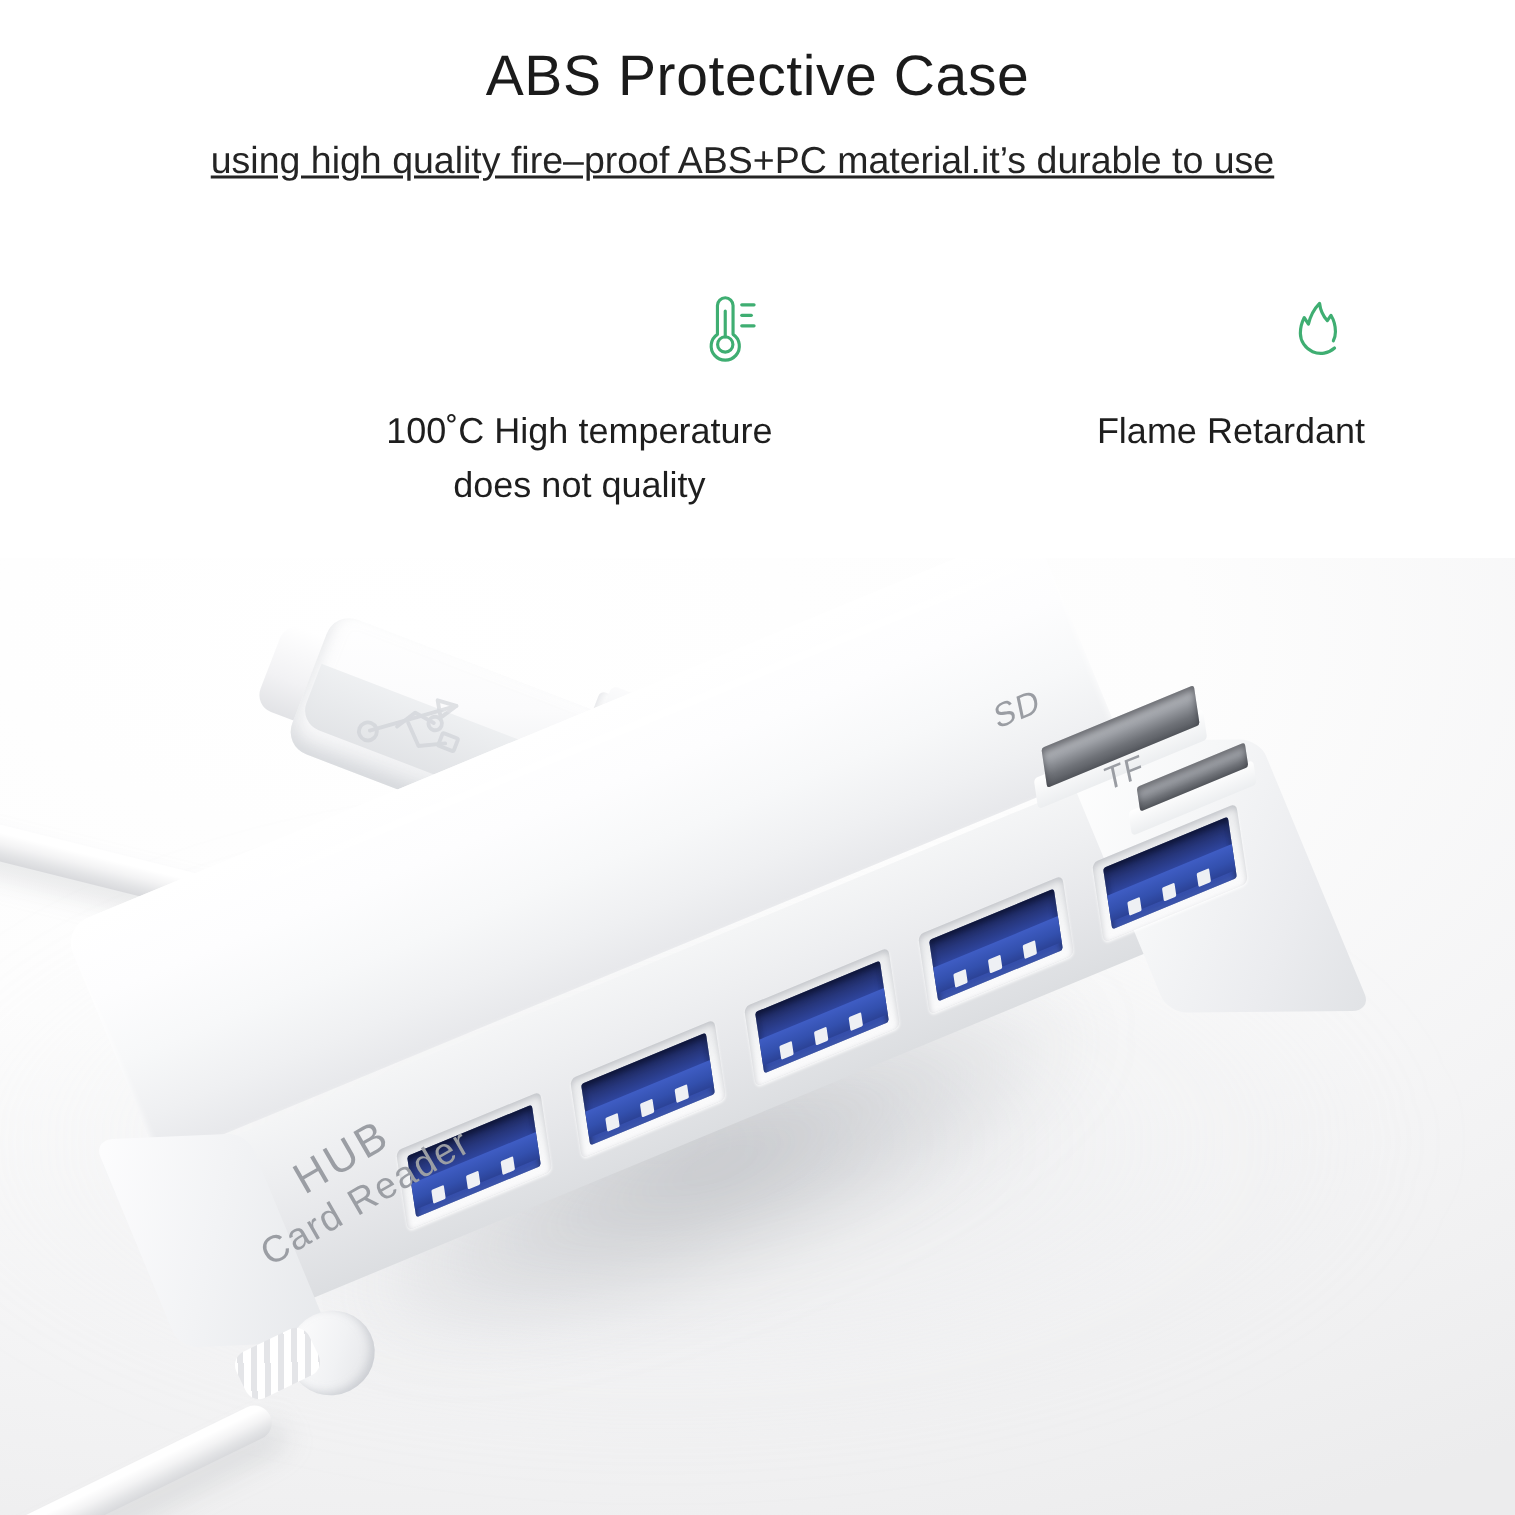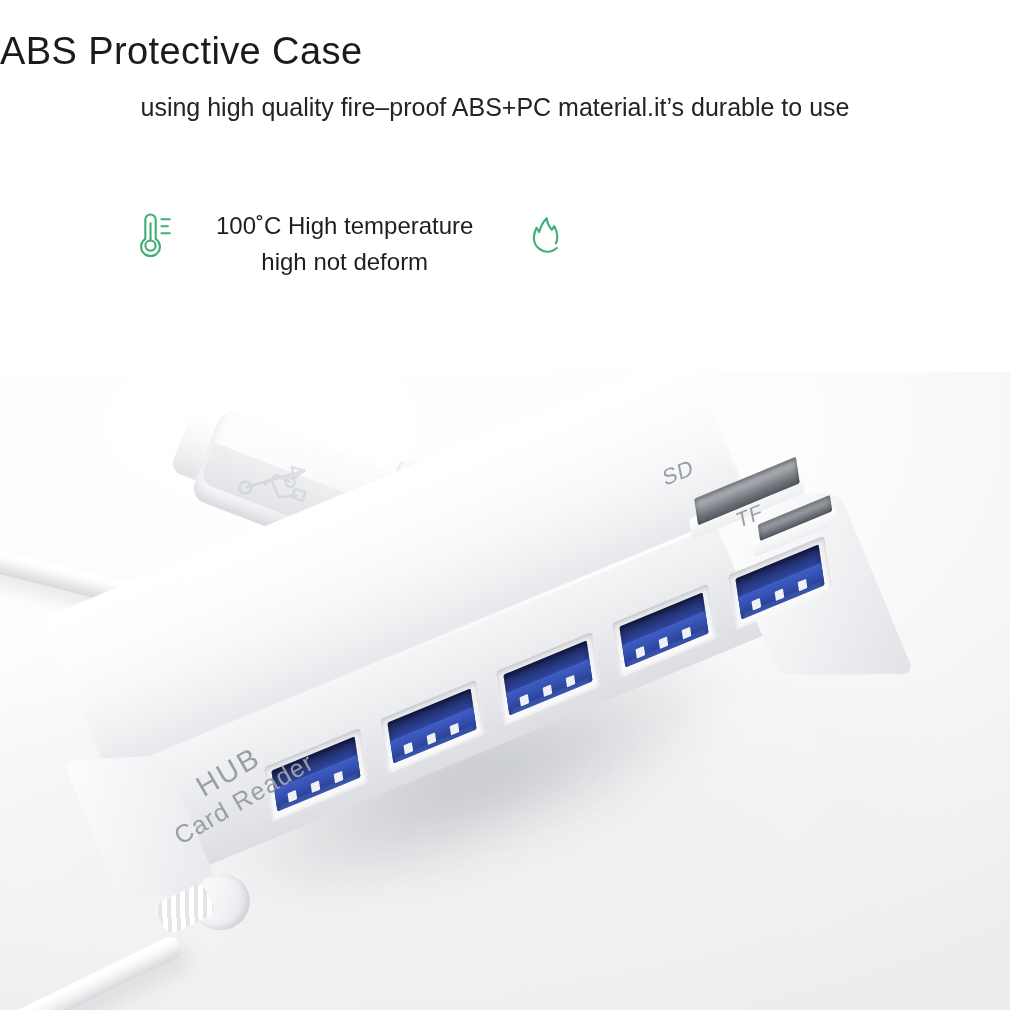--- a/index.html
+++ b/index.html
@@ -27,52 +27,53 @@
     width: 1010px;
     height: 372px;
     background: #ffffff;
     z-index: 5;
   }
 
   .headline {
     position: absolute;
     left: 0; top: 30px;
     width: 1010px;
+    text-align: center;
     font-size: 38px;
     font-weight: 400;
     letter-spacing: 0.4px;
     color: #1b1b1b;
     line-height: 1.15;
   }
 
   .subcopy {
     position: absolute;
     left: 0; top: 88px;
     width: 990px;
     text-align: center;
     color: #242424;
     font-size: 25px;
     font-weight: 300;
     line-height: 1.55;
+    text-decoration: underline;
   }
   .subcopy span { display: block; }
 
   
   .features {
     position: absolute;
     left: 120px; top: 186px;
     width: 790px;
     display: flex;
   }
   .feature {
     width: 50%;
     display: flex;
-    flex-direction: row;
-    align-items: center;
-    gap: 34px;
+    flex-direction: column;
+    align-items: flex-end;
   }
   .feature-icon {
     width: 62px;
     height: 62px;
     display: block;
   }
   .feature-text {
     margin-top: 22px;
     text-align: center;
     color: #1e1e1e;
@@ -449,31 +450,32 @@
             <path d="M30.5 12.5a5.2 5.2 0 0 1 5.2 5.2v19.2a9.4 9.4 0 1 1-10.4 0V17.7a5.2 5.2 0 0 1 5.2-5.2z"></path>
             <circle cx="30.5" cy="43.6" r="5.1"></circle>
             <path d="M30.5 38.6V21.4"></path>
             <path d="M41.5 17.2h8.2"></path>
             <path d="M41.5 24.2h6.4"></path>
             <path d="M41.5 31.2h8.2"></path>
           </svg>
         </span>
         <div class="feature-text">
           <span>100˚C High temperature</span>
-          <span>high not deform</span>
+          <span>does not quality</span>
         </div>
       </div>
 
       <div class="feature">
         <span class="feature-icon">
           <svg viewBox="0 0 62 62" width="62" height="62" fill="none" stroke="#3fae72" stroke-width="2.1" stroke-linecap="round" stroke-linejoin="round">
             <path d="M41.7 46.0a13.6 13.6 0 0 1-22.8-9.9c0-4.0 1.0-7.2 2.6-10.4l2.8 4.4c1.2-5.4 3.6-10.0 7.4-13.9 0.6 5.2 2.6 8.8 5.2 11.6l2.4-3.6c1.8 3.0 3.0 6.6 3.0 11.0a13.5 13.5 0 0 1-1.4 6.0"></path>
           </svg>
         </span>
         <div class="feature-text">
+          <span>Flame Retardant</span>
         </div>
       </div>
 
     </div>
   </div>
 
   <div class="photo">
 
     <div class="floor-haze"></div>
     <div class="hub-shadow"></div>

